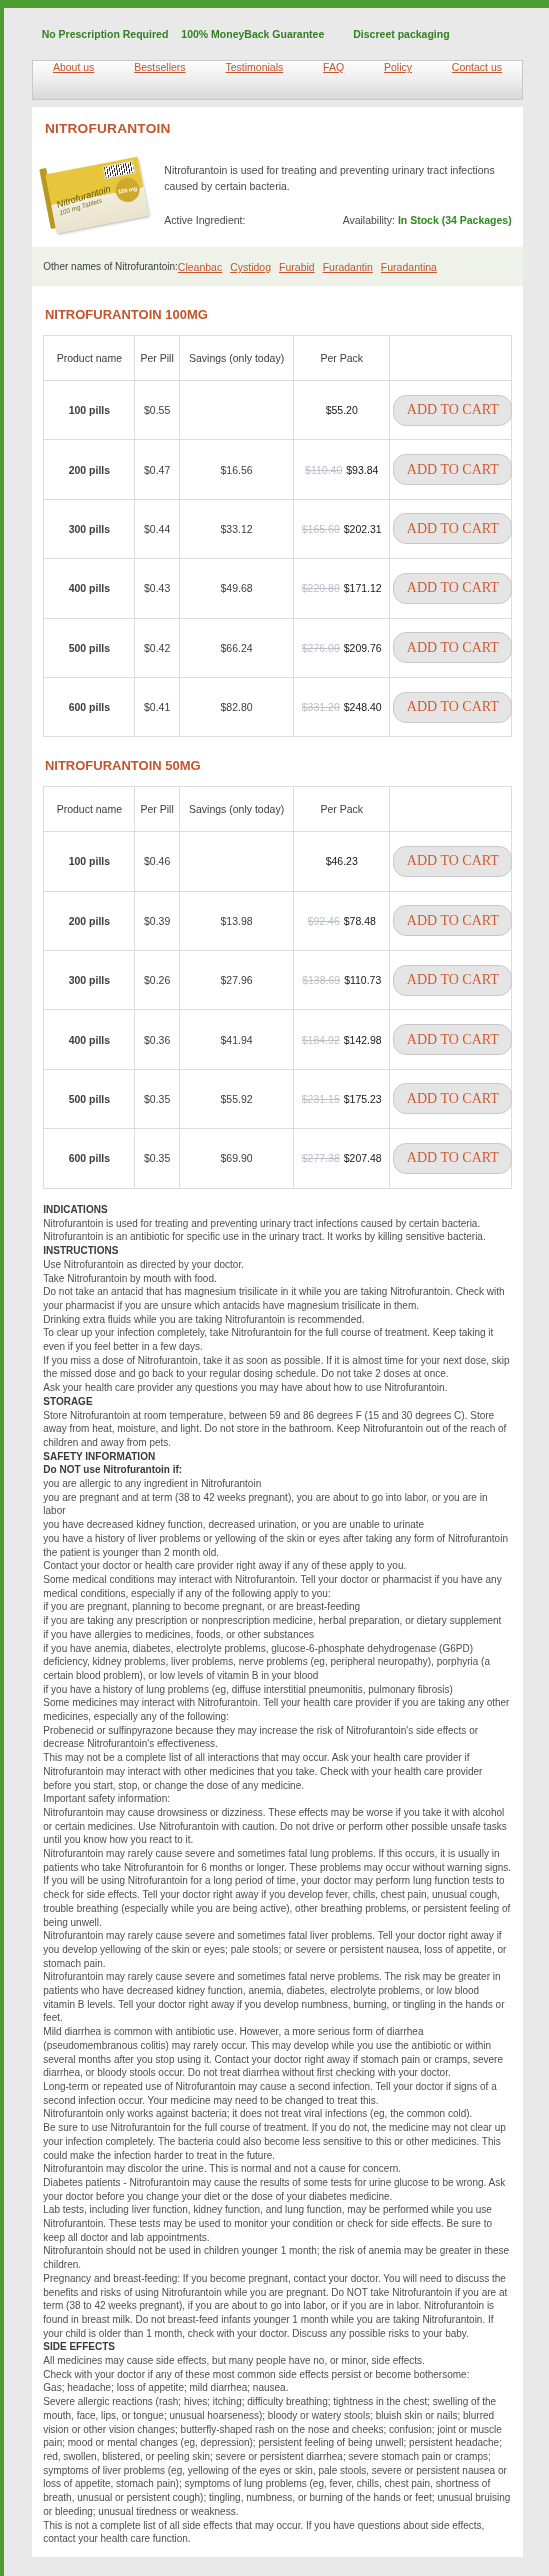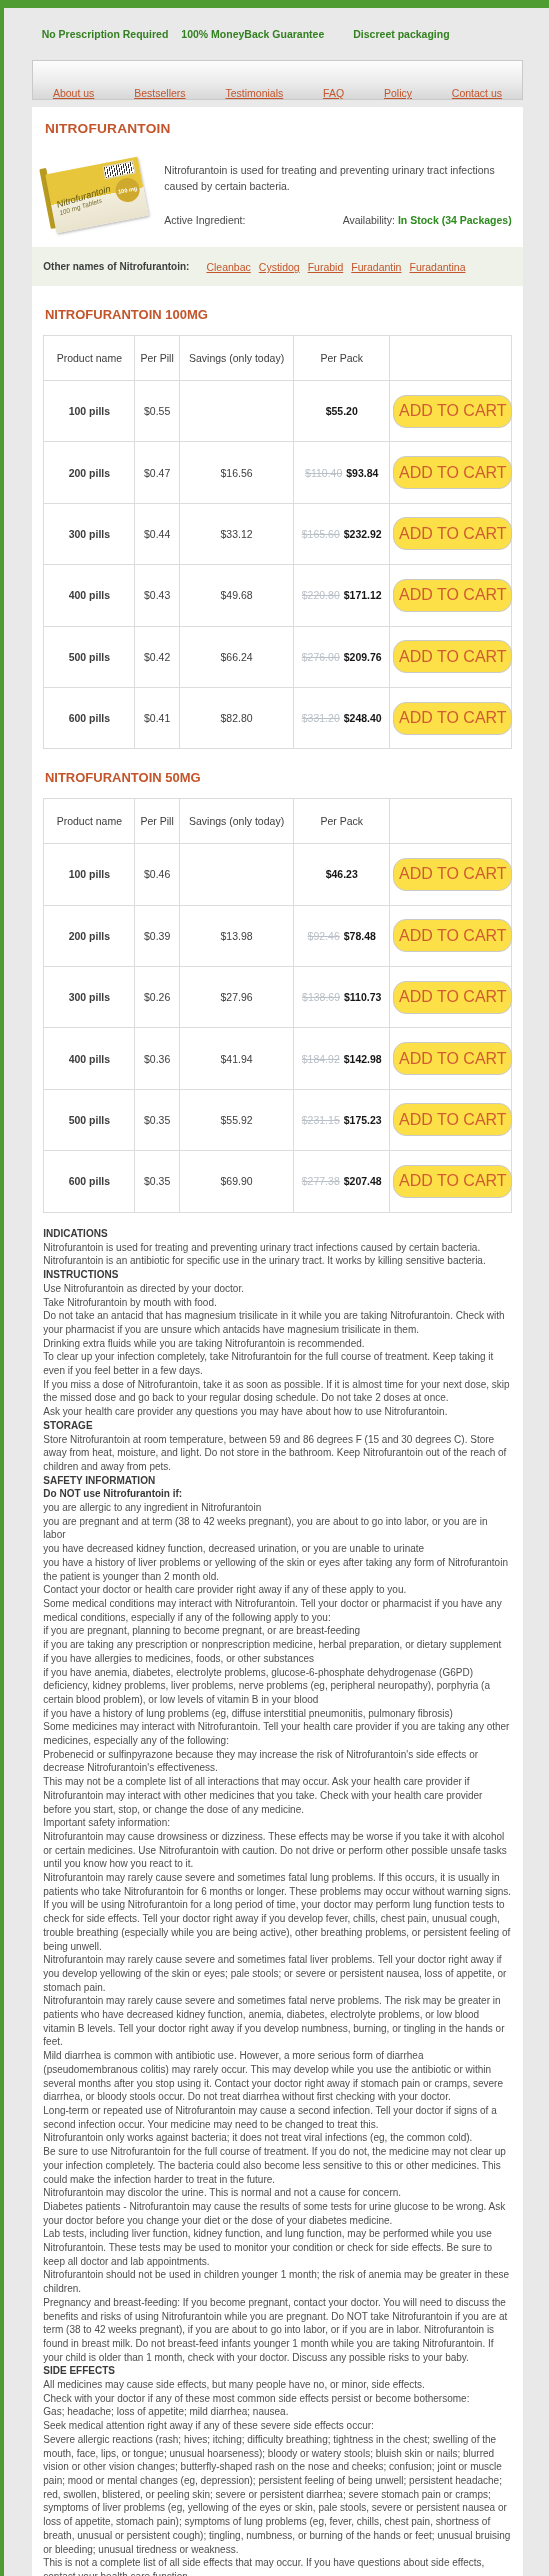--- a/index.html
+++ b/index.html
@@ -12,21 +12,21 @@
   .green-top{height:8px;background:#4f9d32;}
   .green-left{position:absolute;left:0;top:0;bottom:0;width:4px;background:#4f9d32;}
   .page{width:491px;margin-left:32px;}
   
   .topbar{display:flex;align-items:center;height:52px;padding-left:9.7px;}
   .topbar span{font-size:10.5px;font-weight:bold;color:#338020;white-space:nowrap;}
   .topbar span + span{margin-left:13px;text-align:center;}
   .topbar span:last-child{margin-left:29px;}
   
   .nav{
-    height:40px;display:flex;align-items:flex-end;justify-content:space-around;
+    height:40px;display:flex;align-items:flex-start;justify-content:space-around;
     background:linear-gradient(180deg,#fdfdfd 0%,#ececec 55%,#d7d7d7 100%);
     border:0.8px solid #c9c9c9;box-sizing:border-box;
   }
   .nav a{color:#c4552b;font-size:10.5px;text-decoration:underline;cursor:pointer;}
   
   .content{background:#ffffff;margin-top:6.5px;padding:8px 11.3px 11.3px 11.3px;box-sizing:border-box;}
   h1.ptitle{color:#c4552b;font-size:13.7px;font-weight:bold;margin:6.5px 0 16px 1.6px;letter-spacing:0.2px;}
   
   .product-row{display:flex;margin-bottom:8px;}
   .pkg{position:relative;width:121px;height:87px;flex:0 0 121px;}
@@ -44,35 +44,35 @@
   .brand small{display:block;font-size:6.5px;font-style:italic;color:#7a6d2a;}
   .product-info{flex:1;padding-top:11.3px;}
   .pdesc{font-size:10.5px;color:#4a4a4a;line-height:1.5;margin-bottom:19.4px;}
   .ing-row{display:flex;justify-content:space-between;font-size:10.5px;color:#4a4a4a;}
   .avail-val{color:#2d8a1e;font-weight:bold;}
   
   .othernames{
     background:#eff2e8;margin:4.8px -11.3px 0 -11.3px;padding:12px 11.3px;
     display:flex;align-items:center;flex-wrap:wrap;
   }
-  .othernames .lbl{font-size:10px;font-weight:bold;color:#3e3e3e;margin-right:17px;}
+  .othernames .lbl{font-size:10px;font-weight:normal;color:#3e3e3e;margin-right:0;}
   .othernames a{color:#c4552b;font-size:10.5px;text-decoration:underline;margin-right:8px;cursor:pointer;}
   
   .sec-title{color:#c4552b;font-size:13px;font-weight:bold;margin:21px 0 13px 1.6px;}
   table.dose{width:100%;border-collapse:collapse;table-layout:fixed;}
   table.dose th, table.dose td{border:0.8px solid #dcdcdc;text-align:center;font-size:10.5px;color:#3c3c3c;}
   table.dose th{font-weight:normal;padding:16px 3.2px;}
   table.dose td{padding:13.7px 3.2px;}
   td.cname{font-weight:bold;color:#161616;text-align:left;padding-left:24px;}
   .oldp{color:#b9c0c7;text-decoration:line-through;margin-right:4px;}
-  .newp{font-weight:bold;color:#161616;}
+  .newp{font-weight:normal;color:#161616;}
   .col-name{width:19.5%;}.col-pill{width:9.5%;}.col-save{width:24.5%;}.col-pack{width:20.5%;}.col-btn{width:26%;}
   button.atc{
-    background:#fde047;border:0.8px solid #c9c9c9;border-radius:13px;color:#d05c32;
-    font-size:16px;font-family:Liberation Sans, sans-serif;padding:6.5px 0;width:119px;cursor:pointer;
+    background:#e5e5e5;border:0.8px solid #c9c9c9;border-radius:13px;color:#d05c32;
+    font-size:14px;font-family:Liberation Serif, serif;padding:6.5px 0;width:119px;cursor:pointer;
   }
   
   .info{margin-top:14.5px;font-size:10px;color:#4e4e4e;line-height:13.7px;}
   .info .ihead{font-weight:bold;color:#3a3a3a;}
   .info .iline{margin:0;}
   .info .ibold{font-weight:bold;color:#3a3a3a;}
 </style>
 </head>
 <body>
 
@@ -155,21 +155,21 @@
               <td class="cname">200 pills</td>
               <td>$0.47</td>
               <td>$16.56</td>
               <td><span class="oldp">$110.40</span><span class="newp">$93.84</span></td>
               <td><button class="atc">ADD TO CART</button></td>
             </tr>
             <tr>
               <td class="cname">300 pills</td>
               <td>$0.44</td>
               <td>$33.12</td>
-              <td><span class="oldp">$165.60</span><span class="newp">$232.92</span></td>
+              <td><span class="oldp">$165.60</span><span class="newp">$202.31</span></td>
               <td><button class="atc">ADD TO CART</button></td>
             </tr>
             <tr>
               <td class="cname">400 pills</td>
               <td>$0.43</td>
               <td>$49.68</td>
               <td><span class="oldp">$220.80</span><span class="newp">$171.12</span></td>
               <td><button class="atc">ADD TO CART</button></td>
             </tr>
             <tr>
@@ -294,19 +294,18 @@
         <div class="iline">Be sure to use Nitrofurantoin for the full course of treatment. If you do not, the medicine may not clear up your infection completely. The bacteria could also become less sensitive to this or other medicines. This could make the infection harder to treat in the future.</div>
         <div class="iline">Nitrofurantoin may discolor the urine. This is normal and not a cause for concern.</div>
         <div class="iline">Diabetes patients - Nitrofurantoin may cause the results of some tests for urine glucose to be wrong. Ask your doctor before you change your diet or the dose of your diabetes medicine.</div>
         <div class="iline">Lab tests, including liver function, kidney function, and lung function, may be performed while you use Nitrofurantoin. These tests may be used to monitor your condition or check for side effects. Be sure to keep all doctor and lab appointments.</div>
         <div class="iline">Nitrofurantoin should not be used in children younger 1 month; the risk of anemia may be greater in these children.</div>
         <div class="iline">Pregnancy and breast-feeding: If you become pregnant, contact your doctor. You will need to discuss the benefits and risks of using Nitrofurantoin while you are pregnant. Do NOT take Nitrofurantoin if you are at term (38 to 42 weeks pregnant), if you are about to go into labor, or if you are in labor. Nitrofurantoin is found in breast milk. Do not breast-feed infants younger 1 month while you are taking Nitrofurantoin. If your child is older than 1 month, check with your doctor. Discuss any possible risks to your baby.</div>
         <div class="ihead">SIDE EFFECTS</div>
         <div class="iline">All medicines may cause side effects, but many people have no, or minor, side effects.</div>
         <div class="iline">Check with your doctor if any of these most common side effects persist or become bothersome:</div>
         <div class="iline">Gas; headache; loss of appetite; mild diarrhea; nausea.</div>
-        <div class="iline">Seek medical attention right away if any of these severe side effects occur:</div>
         <div class="iline">Severe allergic reactions (rash; hives; itching; difficulty breathing; tightness in the chest; swelling of the mouth, face, lips, or tongue; unusual hoarseness); bloody or watery stools; bluish skin or nails; blurred vision or other vision changes; butterfly-shaped rash on the nose and cheeks; confusion; joint or muscle pain; mood or mental changes (eg, depression); persistent feeling of being unwell; persistent headache; red, swollen, blistered, or peeling skin; severe or persistent diarrhea; severe stomach pain or cramps; symptoms of liver problems (eg, yellowing of the eyes or skin, pale stools, severe or persistent nausea or loss of appetite, stomach pain); symptoms of lung problems (eg, fever, chills, chest pain, shortness of breath, unusual or persistent cough); tingling, numbness, or burning of the hands or feet; unusual bruising or bleeding; unusual tiredness or weakness.</div>
         <div class="iline">This is not a complete list of all side effects that may occur. If you have questions about side effects, contact your health care function.</div>
       </div>
   </div>
 </div>
 
 
 </body></html>

